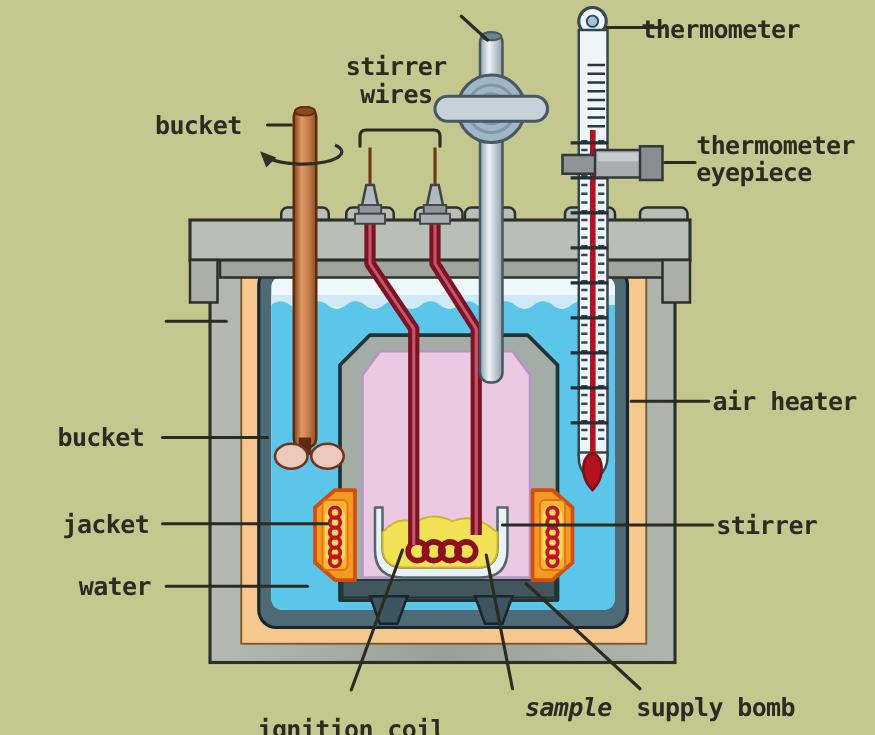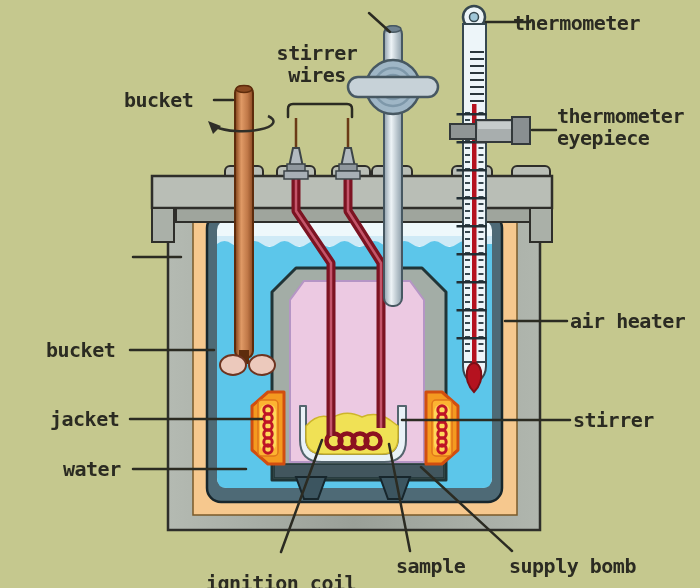--- a/index.html
+++ b/index.html
@@ -221,15 +221,15 @@
   <div class="lbl" style="left:557px;top:105px;">
     <div>thermometer</div>
     <div>eyepiece</div>
   </div>
   <div class="lbl" style="left:46px;top:339px;">bucket</div>
   <div class="lbl" style="left:570px;top:310px;">air heater</div>
   <div class="lbl" style="left:50px;top:408px;">jacket</div>
   <div class="lbl" style="left:573px;top:409px;">stirrer</div>
   <div class="lbl" style="left:63px;top:458px;">water</div>
   <div class="lbl" style="left:196px;top:572px;margin-left:10px;">ignition coil</div>
-  <div class="lbl" style="left:396px;top:555px;">sample</div>
+  <div class="lbl" style="left:420px;top:555px;font-style:italic;">sample</div>
   <div class="lbl" style="left:509px;top:555px;">supply bomb</div>
 </div>
 
 </body></html>

